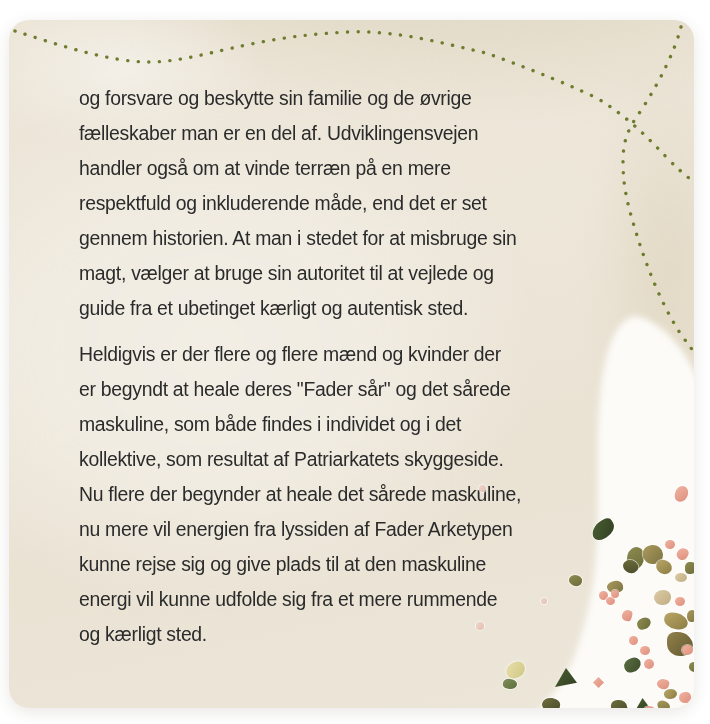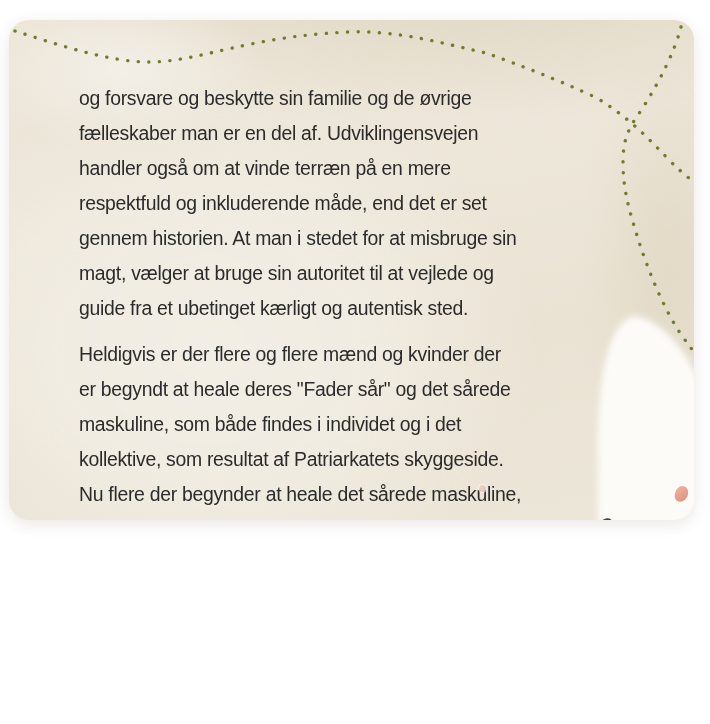--- a/index.html
+++ b/index.html
@@ -2,21 +2,21 @@
 <html><head>
 <meta charset="utf-8">
 <style>
   html,body{margin:0;padding:0;}
   body{
     width:710px;height:724px;position:relative;overflow:hidden;
     background:#ffffff;
     font-family:"Liberation Sans", sans-serif;
   }
   .card{
-    position:absolute;left:9px;top:20px;width:685px;height:500px;
+    position:absolute;left:9px;top:20px;width:685px;height:688px;
     border-radius:20px;overflow:hidden;
     background:linear-gradient(168deg,#ece5d7 0%,#ede7da 35%,#eae3d4 65%,#ece6d9 100%);
     box-shadow:0 4px 16px rgba(70,60,40,.12);
   }
   
   .band-top{
     position:absolute;left:-70px;top:-158px;width:880px;height:250px;
     background:radial-gradient(62% 100% at 50% 0%,#e2dac7 55%,rgba(226,218,199,0) 100%);
     transform:rotate(7deg);filter:blur(9px);
   }

